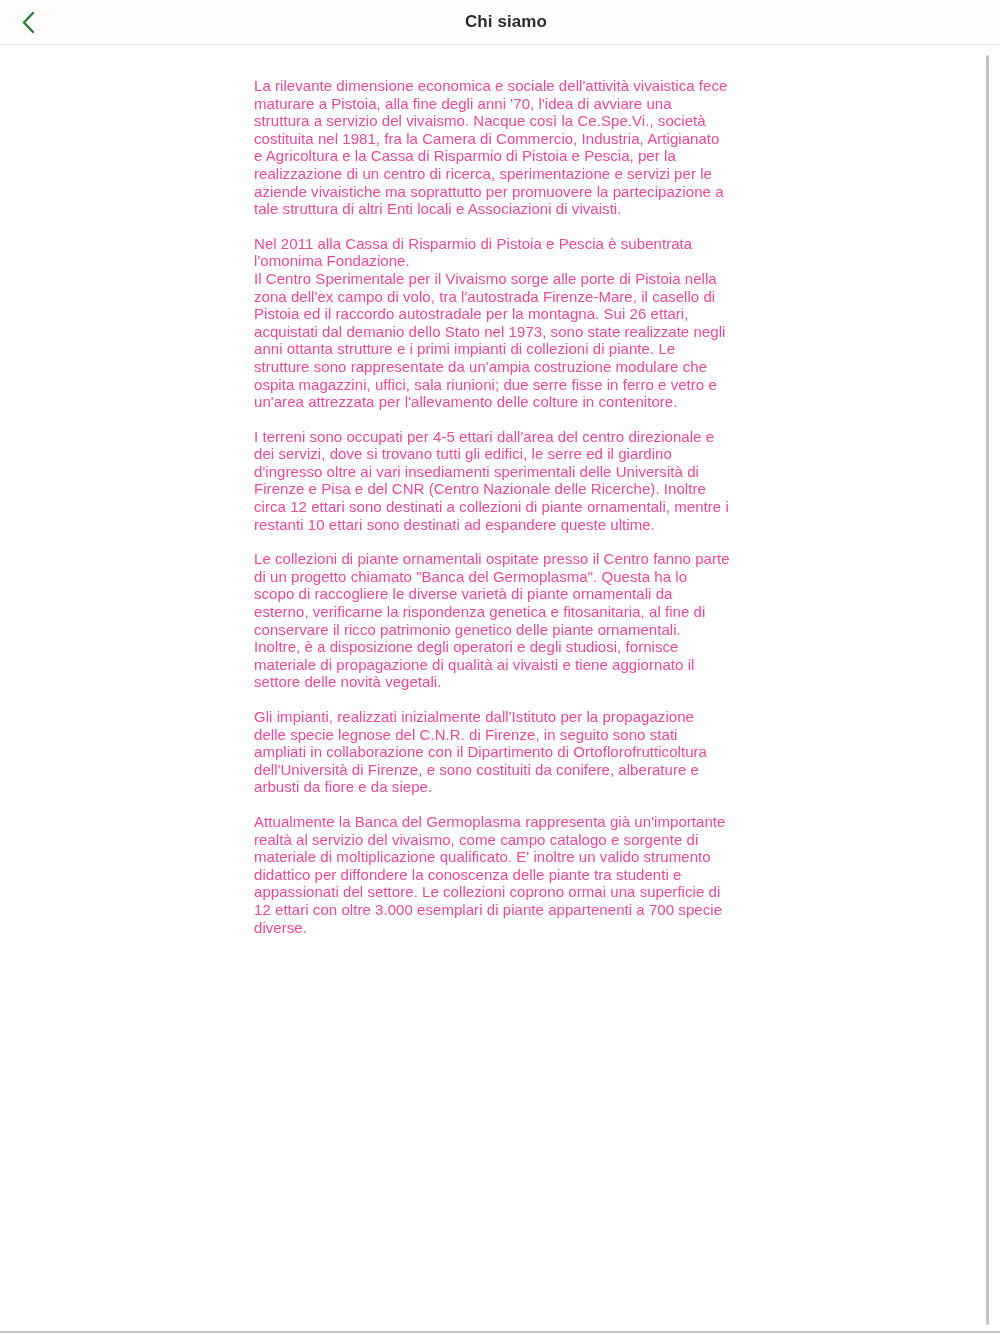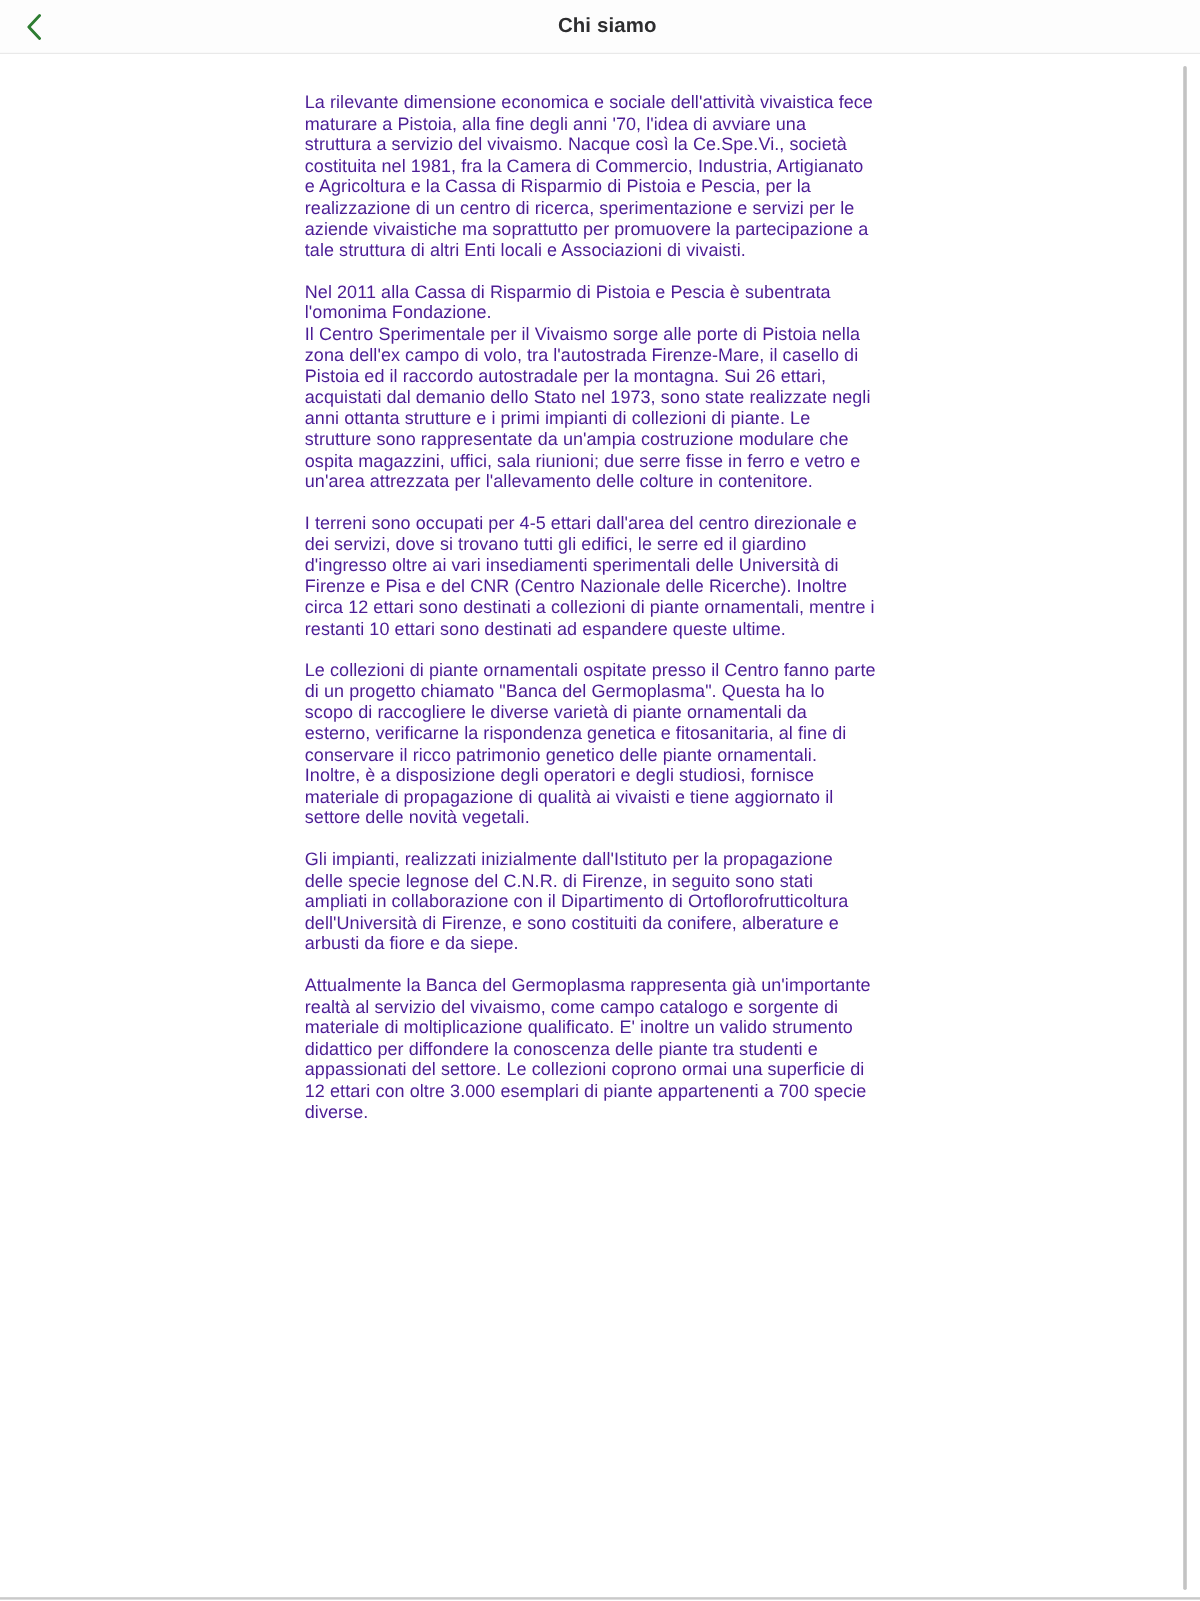--- a/index.html
+++ b/index.html
@@ -61,21 +61,21 @@
   }
   .text-column {
     width: 492px;
     margin: 0 auto;
     padding-top: 32px;
   }
   .text-column p {
     margin: 0 16px 17px 0;
     font-size: 15px;
     line-height: 17.6px;
-    color: #4c1d95;
+    color: #ec4899;
     white-space: pre-line;
     letter-spacing: 0.05px;
   }
   
   .scrollbar-track {
     position: absolute;
     top: 55px;
     left: 986px;
     width: 3px;
     height: 1270px;

